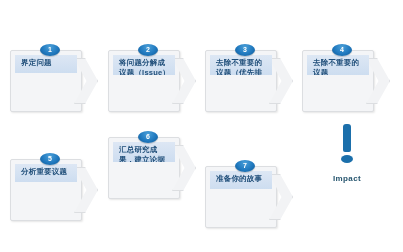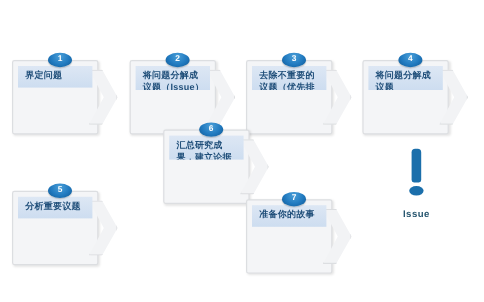--- a/index.html
+++ b/index.html
@@ -127,46 +127,46 @@
   <div class="step" style="left:205px; top:50px; width:88px; height:62px;">
     <div class="step-body" style="width:72px; height:62px;"></div>
     <div class="step-head" style="left:64px; top:8px; width:24px; height:46px;"></div>
     <div class="step-caption" style="left:5px; top:5px; width:62px; height:20px;">去除不重要的议题（优先排序）</div>
     <div class="step-badge" style="left:30px; top:-6px;">3</div>
   </div>
 
   <div class="step" style="left:302px; top:50px; width:88px; height:62px;">
     <div class="step-body" style="width:72px; height:62px;"></div>
     <div class="step-head" style="left:64px; top:8px; width:24px; height:46px;"></div>
-    <div class="step-caption" style="left:5px; top:5px; width:62px; height:20px;">将问题分解成议题</div>
+    <div class="step-caption" style="left:5px; top:5px; width:62px; height:20px;">去除不重要的议题</div>
     <div class="step-badge" style="left:30px; top:-6px;">4</div>
   </div>
 
   <div class="step" style="left:10px; top:122px; width:88px; height:62px;margin-top:37px;">
     <div class="step-body" style="width:72px; height:62px;"></div>
     <div class="step-head" style="left:64px; top:8px; width:24px; height:46px;"></div>
     <div class="step-caption" style="left:5px; top:5px; width:62px; height:18px;">分析重要议题</div>
     <div class="step-badge" style="left:30px; top:-6px;">5</div>
   </div>
 
-  <div class="step" style="left:108px; top:108px; width:88px; height:62px;margin-left:28px;">
+  <div class="step" style="left:108px; top:137px; width:88px; height:62px;">
     <div class="step-body" style="width:72px; height:62px;"></div>
     <div class="step-head" style="left:64px; top:8px; width:24px; height:46px;"></div>
     <div class="step-caption" style="left:5px; top:5px; width:62px; height:20px;">汇总研究成果，建立论据</div>
     <div class="step-badge" style="left:30px; top:-6px;">6</div>
   </div>
 
   <div class="step" style="left:205px; top:122px; width:88px; height:62px;margin-top:44px;">
     <div class="step-body" style="width:72px; height:62px;"></div>
     <div class="step-head" style="left:64px; top:8px; width:24px; height:46px;"></div>
     <div class="step-caption" style="left:5px; top:5px; width:62px; height:18px;">准备你的故事</div>
     <div class="step-badge" style="left:30px; top:-6px;">7</div>
   </div>
 
   <div id="impact-group" style="left:312px; top:122px; width:70px; height:68px;">
     <div style="position:absolute; left:0; top:0; width:70px; height:48px;">
       <div class="impact-bang-stem" style="left:31px; top:2px; width:8px; height:28px;"></div>
       <div class="impact-bang-dot" style="left:29px; top:33px; width:12px; height:8px;"></div>
     </div>
-    <div class="impact-label" style="left:0; top:52px;">Issue</div>
+    <div class="impact-label" style="left:0; top:52px;">Impact</div>
   </div>
 
 </div>
 
 </body></html>

